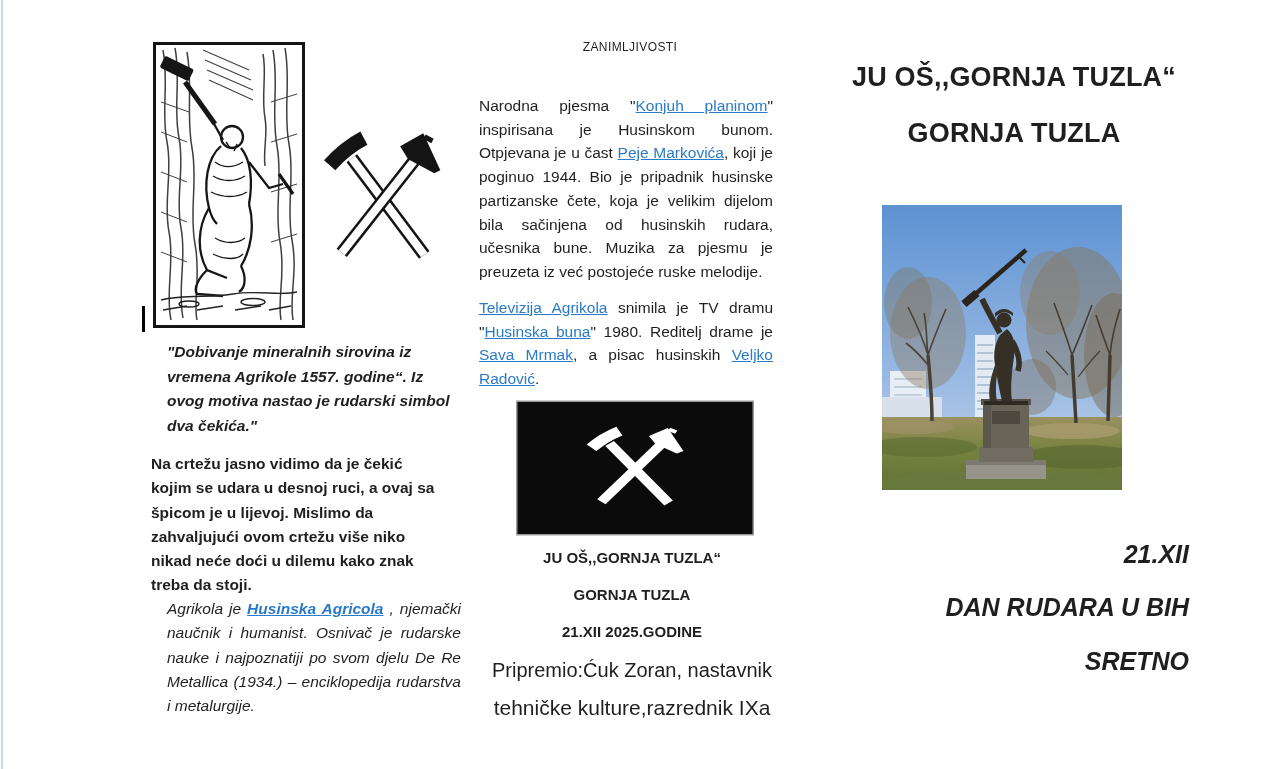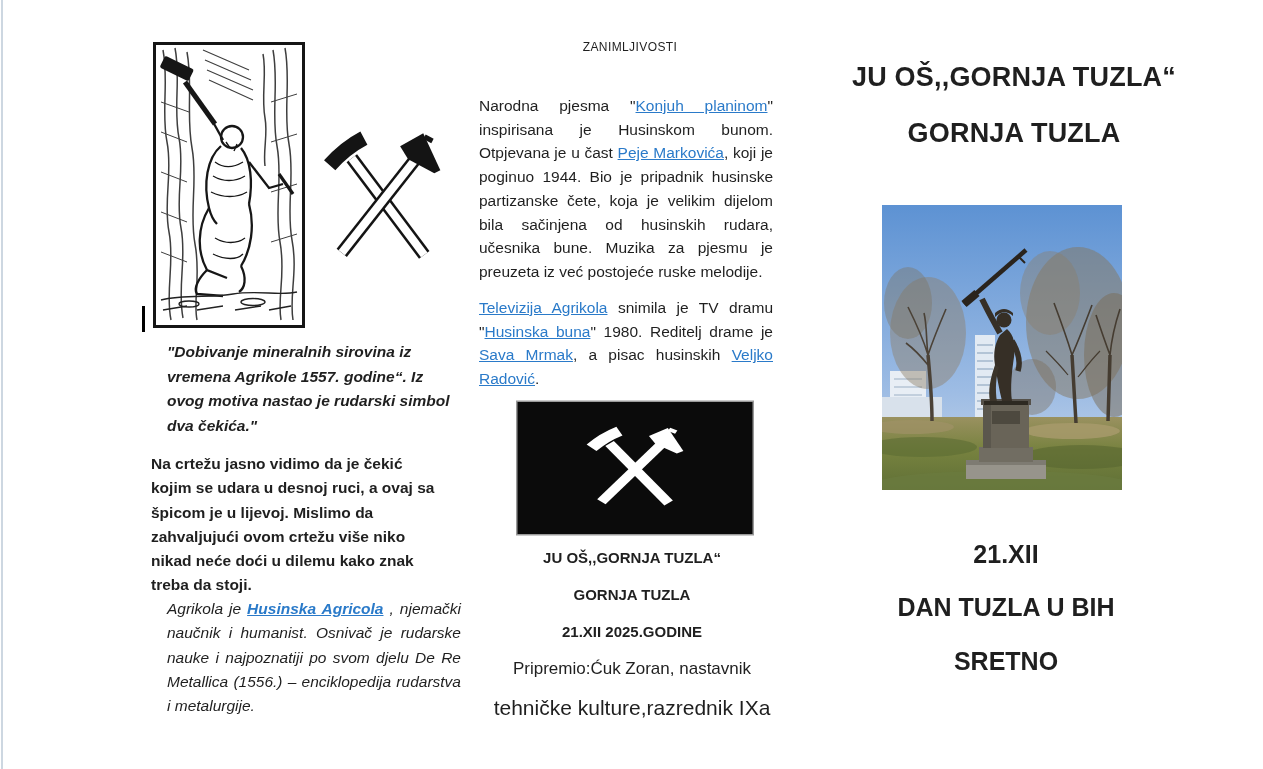--- a/index.html
+++ b/index.html
@@ -11,21 +11,21 @@
   .abs{position:absolute;}
   .doclink{color:var(--link,#2a7ac9);text-decoration:underline;cursor:pointer;}
   .doclink.b{font-weight:bold;}
   .quote{font-weight:bold;font-style:italic;font-size:15.5px;line-height:24.5px;}
   .bodytxt{font-size:15.5px;line-height:24.3px;}
   .ital{font-style:italic;}
   .just{text-align:justify;}
   .ctr{text-align:center;}
   .midbold{font-weight:bold;font-size:15px;}
   .bigtitle{font-weight:bold;font-size:27px;letter-spacing:0.2px;}
-  .bigital{font-weight:bold;font-size:25px;}
+  .bigital{font-weight:bold;font-style:italic;font-size:25px;text-align:right;}
   .edge{background:var(--edge,#cdd7e1);}
   svg{display:block;}
 </style>
 </head>
 <body style="color: rgb(31, 31, 31);">
 
 <div class="abs edge" style="left:1px;top:0;width:2px;height:769px;"></div>
 
 <div class="abs" style="left:142px;top:306px;width:3px;height:26px;background:#000;"></div>
 
@@ -85,21 +85,21 @@
 
     <polygon points="82,34 105,21 122,58 116,61 90,47" fill="#141414"></polygon>
     <rect x="106" y="24" width="9" height="5" fill="#141414" transform="rotate(28 110 26)"></rect>
   </svg>
 </div>
 
 <div class="abs quote" style="left:167px;top:340px;width:296px;">"Dobivanje mineralnih sirovina iz vremena Agrikole 1557. godine“. Iz ovog motiva nastao je rudarski simbol dva čekića."</div>
 
 <div class="abs bodytxt" style="left:151px;top:452px;width:294px;font-weight:bold;">Na crtežu jasno vidimo  da je čekić kojim se udara u desnoj ruci, a ovaj sa špicom je u lijevoj.  Mislimo da zahvaljujući ovom crtežu više niko nikad neće doći u dilemu kako znak treba da stoji.</div>
 
-<div class="abs bodytxt ital just" style="left:167px;top:597px;width:294px;"><span> Agrikola je  </span><span class="doclink b">Husinska Agricola</span><span> , njemački naučnik i humanist. Osnivač je rudarske  nauke i najpoznatiji  po svom djelu De Re Metallica (1556.) – enciklopedija rudarstva i metalurgije.</span></div>
+<div class="abs bodytxt ital just" style="left:167px;top:597px;width:294px;"><span> Agrikola je  </span><span class="doclink b">Husinska Agricola</span><span> , njemački naučnik i humanist. Osnivač je rudarske  nauke i najpoznatiji  po svom djelu De Re Metallica (1934.) – enciklopedija rudarstva i metalurgije.</span></div>
 
 <div class="abs ctr" style="left:485px;top:40px;width:290px;font-size:12px;letter-spacing:0.4px;">ZANIMLJIVOSTI</div>
 
 <div class="abs bodytxt just" style="left:479px;top:94px;width:294px;line-height:23.7px;"><span>Narodna pjesma    "</span><span class="doclink">Konjuh planinom</span><span>" inspirisana je Husinskom   bunom. Otpjevana je u čast </span><span class="doclink">Peje Markovića</span><span>, koji je poginuo 1944. Bio  je pripadnik  husinske partizanske  čete, koja je velikim dijelom bila sačinjena od husinskih  rudara, učesnika bune. Muzika za pjesmu je preuzeta iz već postojeće ruske melodije.</span></div>
 
 <div class="abs bodytxt just" style="left:479px;top:296px;width:294px;line-height:23.7px;"><span class="doclink">Televizija Agrikola</span><span> snimila je TV dramu "</span><span class="doclink">Husinska buna</span><span>" 1980. Reditelj drame je </span><span class="doclink">Sava Mrmak</span><span>, a pisac husinskih </span><span class="doclink">Veljko Radović</span><span>.</span></div>
 
 <div class="abs" style="left:516px;top:400px;width:238px;height:136px;">
   <svg viewBox="0 0 238 135" width="238" height="136">
     <rect x="0.75" y="0.75" width="236.5" height="133.5" fill="#0b0b0b" stroke="#9a9a9a" stroke-width="1.5"></rect>
@@ -109,21 +109,21 @@
       <path d="M46 26 Q27 36 12 53" stroke="#ffffff" stroke-width="16" fill="none"></path>
       <polygon points="82,34 105,21 124,58 116,62 90,47" fill="#ffffff"></polygon>
       <rect x="106" y="22" width="10" height="6" fill="#ffffff" transform="rotate(28 110 25)"></rect>
     </g>
   </svg>
 </div>
 
 <div class="abs ctr midbold" style="left:485px;top:549px;width:294px;">JU OŠ,,GORNJA TUZLA“</div>
 <div class="abs ctr midbold" style="left:485px;top:586px;width:294px;">GORNJA TUZLA</div>
 <div class="abs ctr midbold" style="left:485px;top:623px;width:294px;">21.XII 2025.GODINE</div>
-<div class="abs ctr" style="left:479px;top:659px;width:306px;font-size:17px;">Pripremio:Ćuk Zoran, nastavnik</div>
+<div class="abs ctr" style="left:479px;top:659px;width:306px;font-size:20px;">Pripremio:Ćuk Zoran, nastavnik</div>
 <div class="abs ctr" style="left:479px;top:696px;width:306px;font-size:21px;">tehničke kulture,razrednik IXa</div>
 
 <div class="abs ctr bigtitle" style="left:829px;top:62px;width:370px;">JU OŠ,,GORNJA TUZLA“</div>
 <div class="abs ctr bigtitle" style="left:829px;top:118px;width:370px;">GORNJA TUZLA</div>
 
 <div class="abs" style="left:882px;top:205px;width:240px;height:285px;">
   <svg viewBox="0 0 240 285" width="240" height="285">
     <defs>
       <linearGradient id="sky" x1="0" y1="0" x2="0" y2="1">
         <stop offset="0" stop-color="#5d92d3"></stop>
@@ -189,14 +189,14 @@
     <path d="M118 128 C113 119 108 110 103 100 L100 94" stroke="#362f26" stroke-width="6" fill="none"></path>
     <path d="M130 136 C136 146 139 156 136 166" stroke="#362f26" stroke-width="5.5" fill="none"></path>
     <path d="M82 99 L144 45" stroke="#2a241d" stroke-width="4.5"></path>
     <path d="M82 99 L95 88" stroke="#2a241d" stroke-width="8"></path>
     <path d="M136 51 L143 58" stroke="#2a241d" stroke-width="2"></path>
     <path d="M118 196 L146 196 L146 200 L102 200 L102 196 Z" fill="#2e2a22"></path>
   </svg>
 </div>
 
 <div class="abs ctr bigital" style="left:823px;top:540px;width:366px;">21.XII</div>
-<div class="abs ctr bigital" style="left:823px;top:593px;width:366px;">DAN TUZLA U BIH</div>
+<div class="abs ctr bigital" style="left:823px;top:593px;width:366px;">DAN RUDARA U BIH</div>
 <div class="abs ctr bigital" style="left:823px;top:647px;width:366px;">SRETNO</div>
 
 </body></html>

